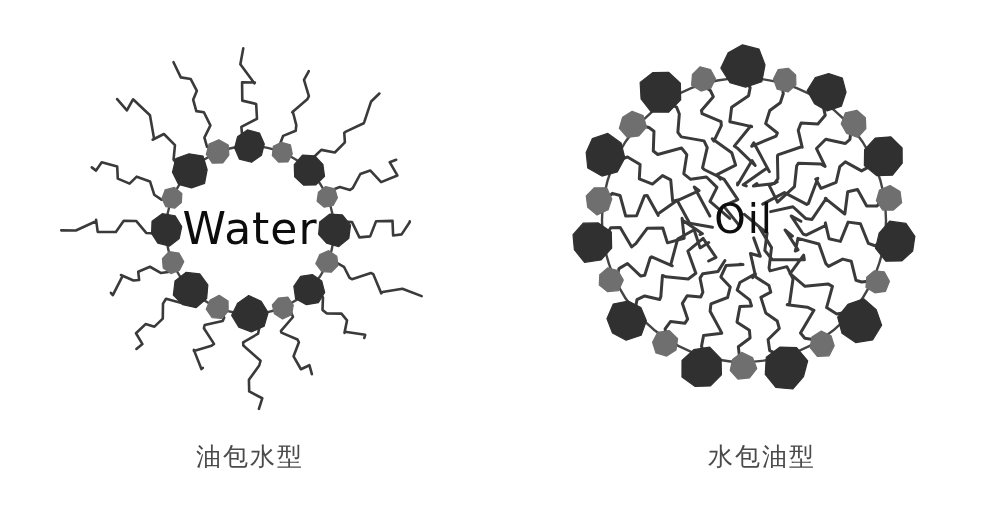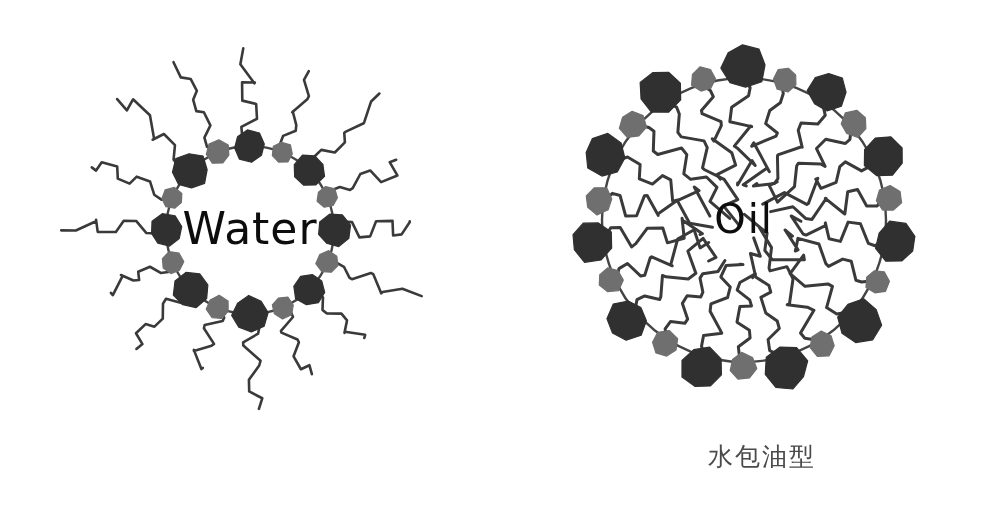--- a/index.html
+++ b/index.html
@@ -100,20 +100,21 @@
           <path d="M210.12,300.01 L219.18,295.36 L228.05,301.12 L228.17,311.07 L221.91,318.49 L211.93,317.53 L206.22,309.13 Z" fill="#6f6f6f" stroke="#6f6f6f" stroke-width="1.2" stroke-linejoin="round"></path>
           <path d="M185.96,272.37 L199.76,273.94 L207.83,284.93 L206.68,298.43 L196.20,307.64 L182.82,304.73 L173.33,294.96 L175.03,281.02 Z" fill="#303030" stroke="#303030" stroke-width="1.2" stroke-linejoin="round"></path>
           <path d="M178.92,253.07 L183.74,261.63 L179.63,270.09 L170.91,273.62 L163.21,267.93 L162.43,258.58 L169.12,251.55 Z" fill="#6f6f6f" stroke="#6f6f6f" stroke-width="1.2" stroke-linejoin="round"></path>
           <path d="M181.72,226.56 L179.26,238.49 L169.63,246.11 L157.85,243.09 L151.57,233.42 L152.03,221.35 L162.26,213.69 L175.08,215.72 Z" fill="#303030" stroke="#303030" stroke-width="1.2" stroke-linejoin="round"></path>
           <path d="M174.67,208.27 L165.82,206.70 L161.98,198.57 L165.14,189.89 L174.45,187.38 L181.84,193.45 L181.37,202.54 Z" fill="#6f6f6f" stroke="#6f6f6f" stroke-width="1.2" stroke-linejoin="round"></path>
           <path d="M175.84,158.48 L189.01,153.78 L203.09,156.10 L207.15,169.72 L204.57,183.32 L191.50,187.92 L178.60,184.44 L172.47,172.24 Z" fill="#303030" stroke="#303030" stroke-width="1.2" stroke-linejoin="round"></path>
           <path d="M218.85,139.69 L228.23,145.02 L228.85,155.16 L222.82,162.93 L212.37,163.13 L206.33,154.37 L209.02,144.11 Z" fill="#6f6f6f" stroke="#6f6f6f" stroke-width="1.2" stroke-linejoin="round"></path>
         </g>
       <text class="core-label" id="water-label" x="250" y="232">Water</text>
     </svg>
+    <div class="caption">油包水型</div>
   </div>
 
   <div class="panel" id="panel-right">
     <svg class="diagram-svg" id="svg-right" viewBox="0 0 500 440">
       <g id="right-tails">
           <path d="M231.57,78.00 L238.14,87.71 L236.59,95.75 L219.64,107.22 L217.81,121.78 L239.69,126.62 L238.67,125.94 L222.28,146.12 L225.87,148.59 L243.21,165.52 L240.01,160.47 L225.53,185.03 L225.67,183.05 " fill="none" stroke="#3a3a3a" stroke-width="3" stroke-linecap="round" stroke-linejoin="round"></path>
           <path d="M269.90,83.15 L271.25,93.74 L268.31,102.70 L257.78,110.45 L253.64,123.64 L265.38,132.99 L264.15,136.05 L239.62,146.29 L241.76,142.81 L257.37,171.64 L255.09,168.01 L231.23,184.83 L234.25,185.93 " fill="none" stroke="#3a3a3a" stroke-width="3" stroke-linecap="round" stroke-linejoin="round"></path>
           <path d="M310.08,101.39 L313.27,115.30 L305.86,123.95 L289.05,122.98 L286.25,130.30 L290.19,147.34 L289.63,146.73 L265.82,154.92 L265.44,156.34 L265.90,178.58 L262.54,183.45 L241.39,186.07 L244.89,183.56 " fill="none" stroke="#3a3a3a" stroke-width="3" stroke-linecap="round" stroke-linejoin="round"></path>
           <path d="M339.34,127.04 L337.93,139.34 L333.36,143.49 L313.72,139.22 L304.50,148.55 L313.13,166.38 L308.73,163.97 L286.33,163.28 L284.66,166.09 L282.47,186.67 L265.52,202.20 L257.19,185.32 L265.23,181.91 " fill="none" stroke="#3a3a3a" stroke-width="3" stroke-linecap="round" stroke-linejoin="round"></path>
           <path d="M360.35,159.25 L355.04,167.93 L349.56,170.90 L333.33,161.89 L327.80,166.69 L324.14,182.28 L309.02,188.42 L303.78,179.09 L305.84,178.30 L296.43,203.38 L294.68,204.41 L272.46,192.56 L250.73,204.11 " fill="none" stroke="#3a3a3a" stroke-width="3" stroke-linecap="round" stroke-linejoin="round"></path>

